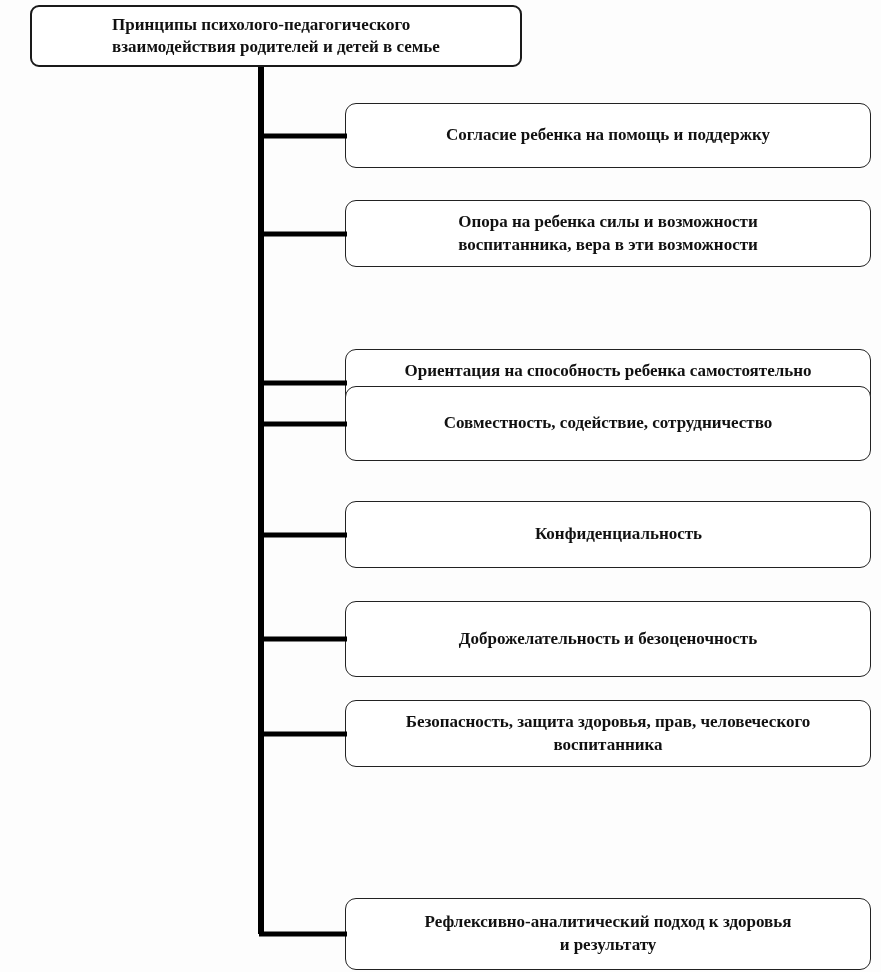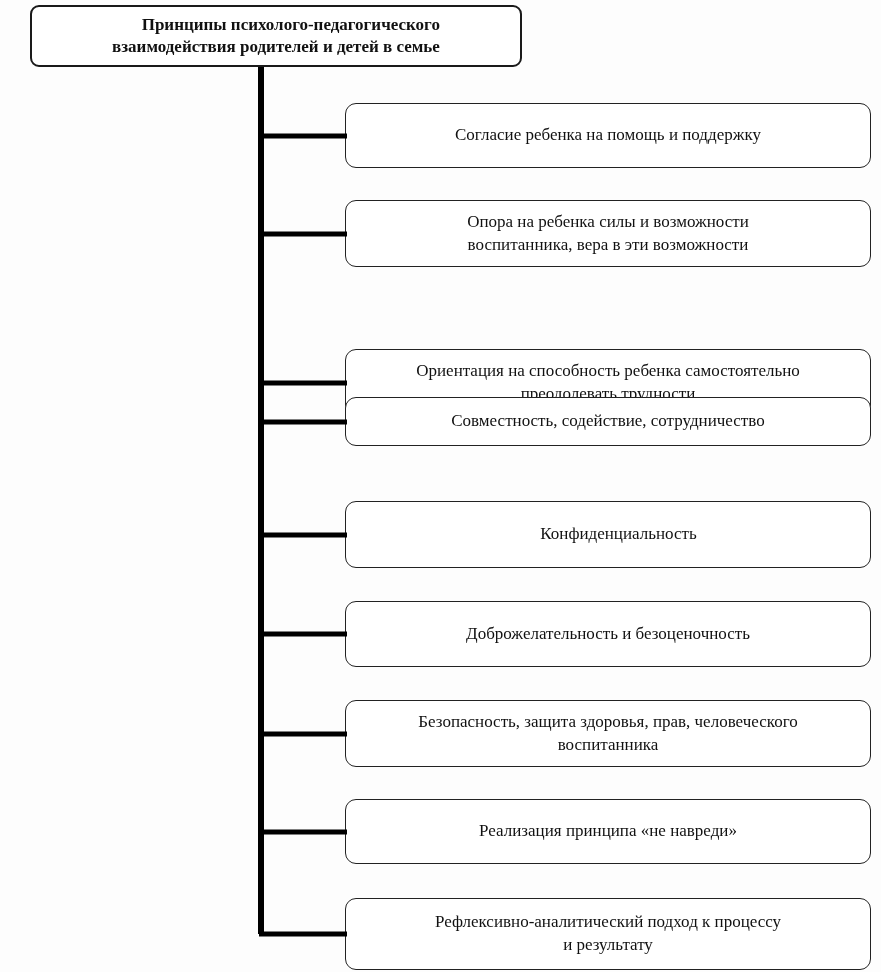--- a/index.html
+++ b/index.html
@@ -22,21 +22,21 @@
     top: 5px;
     width: 492px;
     height: 62px;
     box-sizing: border-box;
     border: 2px solid #1a1a1a;
     border-radius: 9px;
     background: #ffffff;
     display: flex;
     align-items: center;
     justify-content: center;
-    text-align: right;
+    text-align: left;
     font-weight: bold;
     font-size: 17px;
     line-height: 1.3;
     padding: 2px 14px;
     white-space: pre-line;
     z-index: 2;
   }
   .trunk {
     position: absolute;
     left: 258px;
@@ -58,20 +58,21 @@
     align-items: center;
     justify-content: center;
     text-align: center;
     font-size: 17px;
     line-height: 1.35;
     padding: 4px 20px;
     z-index: 2;
   }
   .node .label {
     white-space: pre-line;
+    font-weight: bold;
   }
   .connector {
     position: absolute;
     left: -87px;
     top: 50%;
     transform: translateY(-50%);
     width: 88px;
     height: 5px;
     background: #000000;
     z-index: 1;
@@ -99,45 +100,41 @@
     <span class="label">Опора на ребенка силы и возможности
 воспитанника, вера в эти возможности</span>
   </div>
 
   <div class="node" style="top:317px; height:67px;margin-top:32px;">
     <span class="connector"></span>
     <span class="label">Ориентация на способность ребенка самостоятельно
 преодолевать трудности</span>
   </div>
 
-  <div class="node" style="top:397px; height:49px;justify-content:center;">
+  <div class="node" style="top:386px; height:75px;justify-content:center;">
     <span class="connector"></span>
     <span class="label">Совместность, содействие, сотрудничество</span>
   </div>
 
   <div class="node" style="top:501px; height:67px;padding-left:41px;">
     <span class="connector"></span>
     <span class="label">Конфиденциальность</span>
   </div>
 
-  <div class="node" style="top:601px; height:66px;">
+  <div class="node" style="top:601px; height:76px;">
     <span class="connector"></span>
     <span class="label">Доброжелательность и безоценочность</span>
   </div>
 
   <div class="node" style="top:700px; height:67px;">
     <span class="connector"></span>
     <span class="label">Безопасность, защита здоровья, прав, человеческого
 воспитанника</span>
   </div>
 
-  <div class="node" style="top:799px; height:65px;">
-    <span class="connector"></span>
-    <span class="label">Реализация принципа «не навреди»</span>
-  </div>
 
   <div class="node" style="top:898px; height:72px;">
     <span class="connector"></span>
-    <span class="label">Рефлексивно-аналитический подход к процессу
+    <span class="label">Рефлексивно-аналитический подход к здоровья
 и результату</span>
   </div>
 
 </div>
 
 </body></html>

